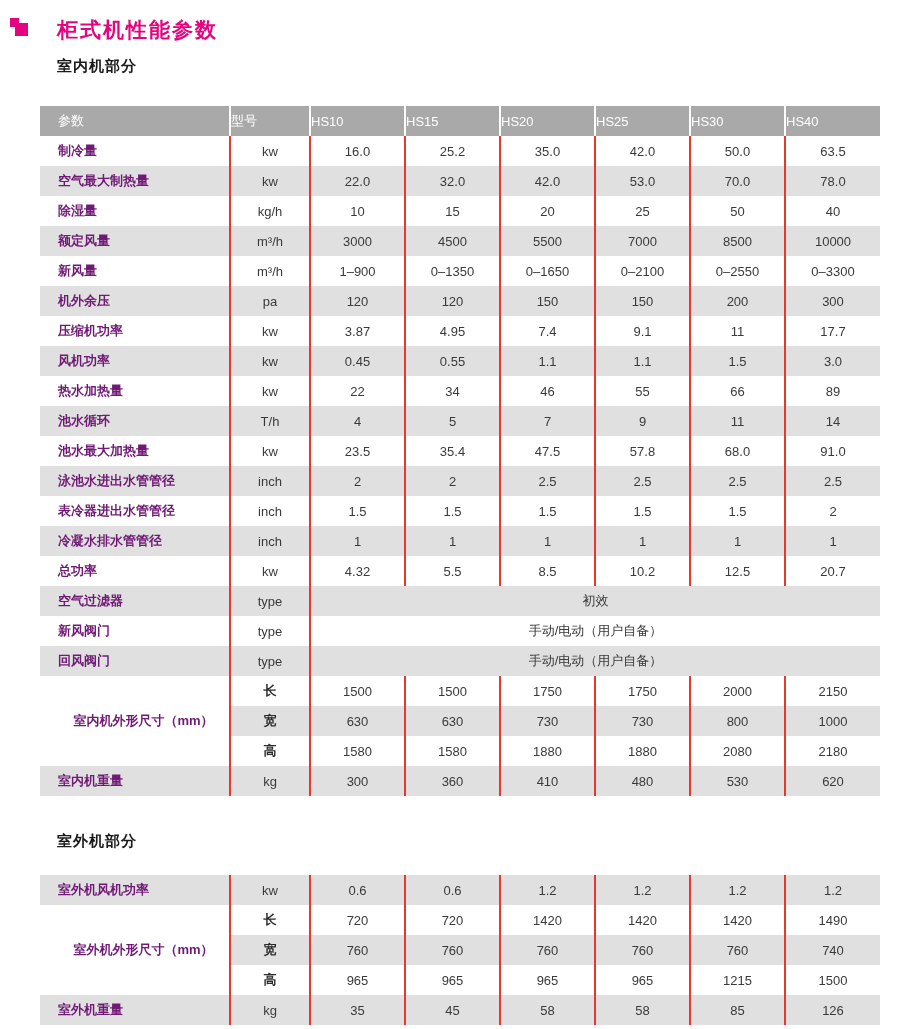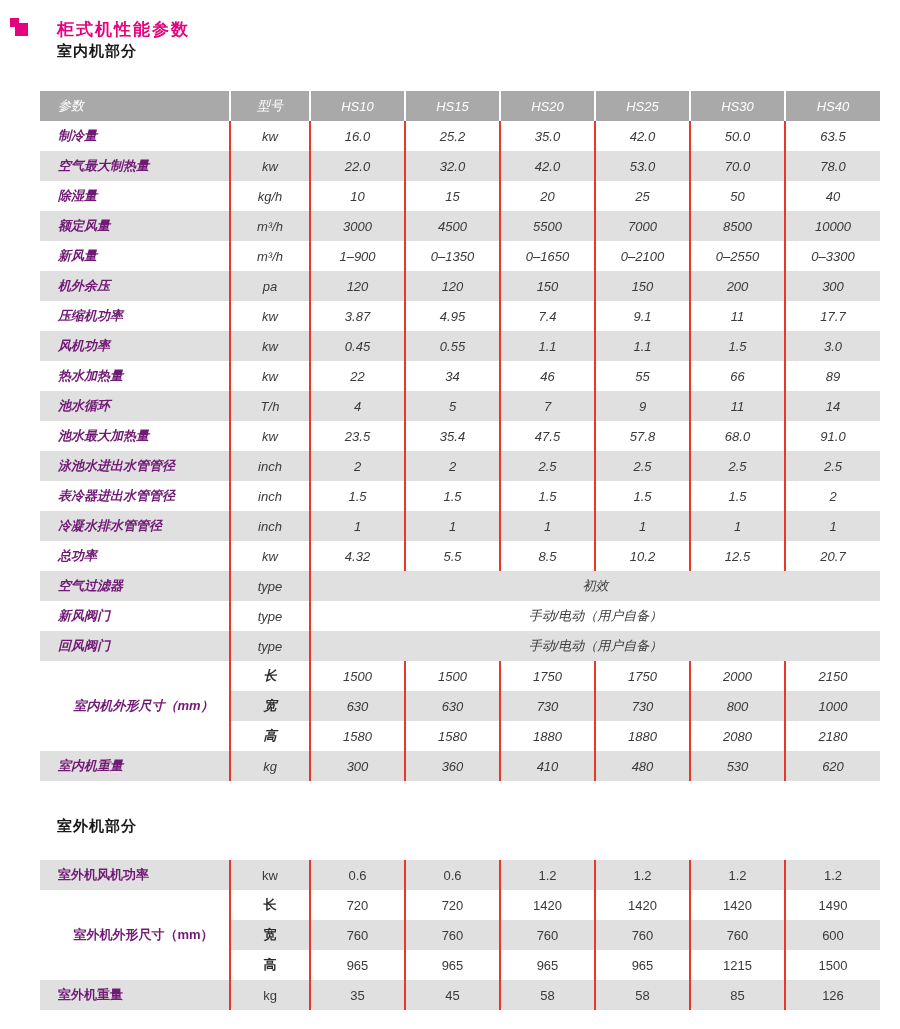--- a/index.html
+++ b/index.html
@@ -14,56 +14,56 @@
   }
   .page { position: relative; width: 900px; height: 1029px; overflow: hidden; }
 
   
   .title-bar { position: relative; padding-top: 18px; height: 24px; }
   .marker { position: absolute; left: 10px; top: 18px; width: 20px; height: 20px; }
   .marker .sq1 { position: absolute; left: 0; top: 0; width: 9px; height: 9px; }
   .marker .sq2 { position: absolute; left: 5px; top: 5px; width: 13px; height: 13px; }
   .doc-title {
     margin: 0 0 0 57px;
-    font-size: 17px;
+    font-size: 21px;
     font-weight: bold;
     letter-spacing: 2px;
     line-height: 24px;
   }
 
   .section-heading {
     margin: 0 0 0 57px;
     font-size: 15px;
     font-weight: bold;
     color: #1a1a1a;
     letter-spacing: 1px;
   }
-  #indoor-heading { }
+  #indoor-heading { margin-top: 15px; }
   #outdoor-heading { margin-top: 36px; }
 
   table.spec {
     border-collapse: collapse;
     table-layout: fixed;
     margin-left: 40px;
     width: 840px;
     font-size: 13px;
   }
-  #indoor-table { margin-top: 30px; font-style: italic; }
+  #indoor-table { margin-top: 30px; }
   #outdoor-table { margin-top: 24px; }
 
   col.c-label-col { width: 190px; }
   col.c-unit-col  { width: 80px; }
   col.c-val-col   { width: 95px; }
 
   .spec th {
     height: 30px;
     font-weight: normal;
     font-size: 13px;
     color: #ffffff;
-    text-align: center;
+    text-align: left;
     padding: 0;
   }
   .spec th.h-label { text-align: left; padding-left: 18px; }
   .spec th + th { border-left: 2px solid #ffffff; }
 
   .spec td {
     height: 30px;
     padding: 0;
     text-align: center;
     background: #ffffff;
@@ -356,21 +356,21 @@
           <td class="redl">1420</td>
           <td class="redl">1490</td>
         </tr>
         <tr class="gray">
           <td class="redl c-dim">宽</td>
           <td class="redl">760</td>
           <td class="redl">760</td>
           <td class="redl">760</td>
           <td class="redl">760</td>
           <td class="redl">760</td>
-          <td class="redl">600</td>
+          <td class="redl">740</td>
         </tr>
         <tr>
           <td class="redl c-dim">高</td>
           <td class="redl">965</td>
           <td class="redl">965</td>
           <td class="redl">965</td>
           <td class="redl">965</td>
           <td class="redl">1215</td>
           <td class="redl">1500</td>
         </tr>

